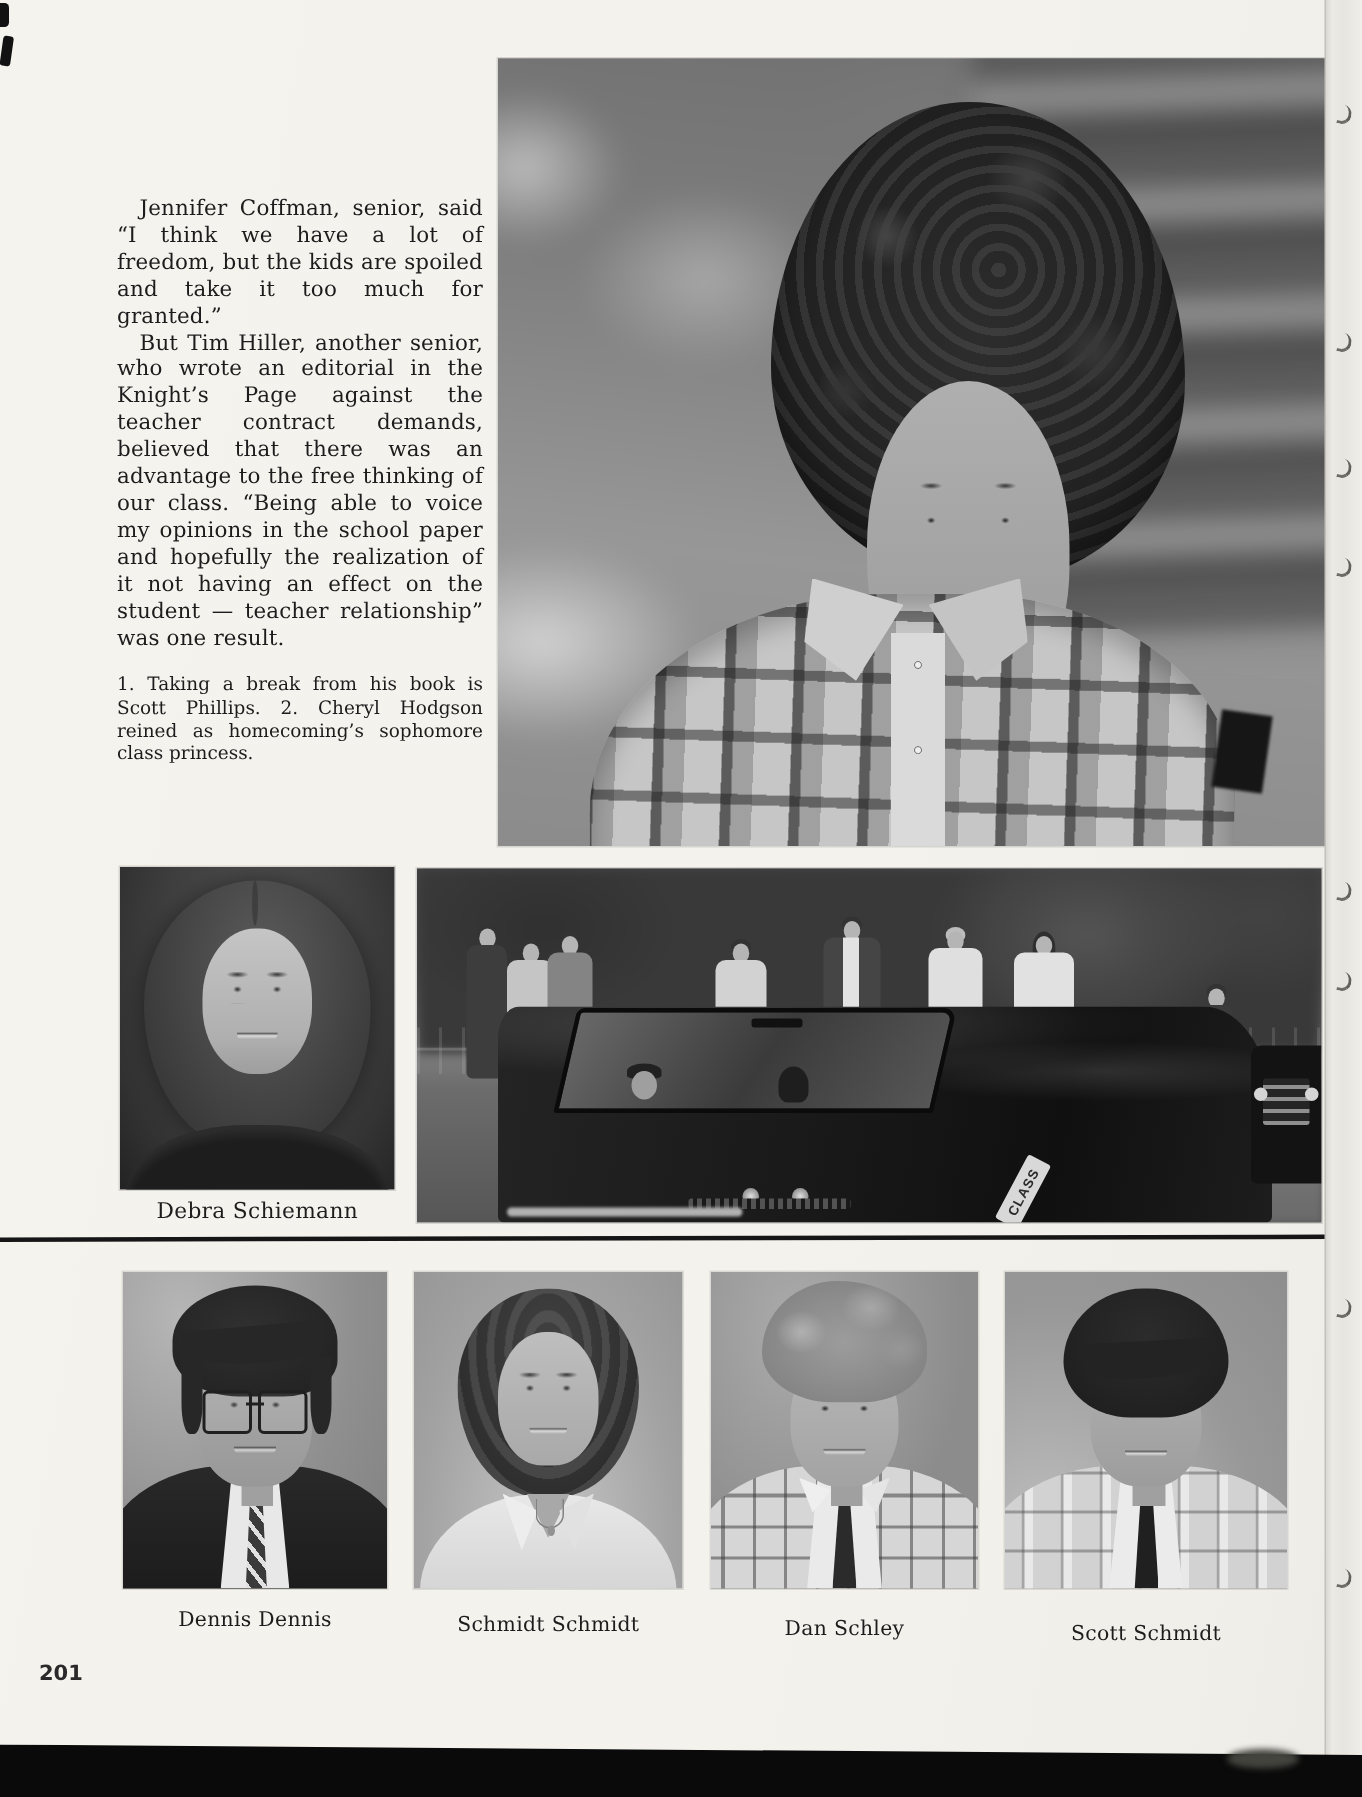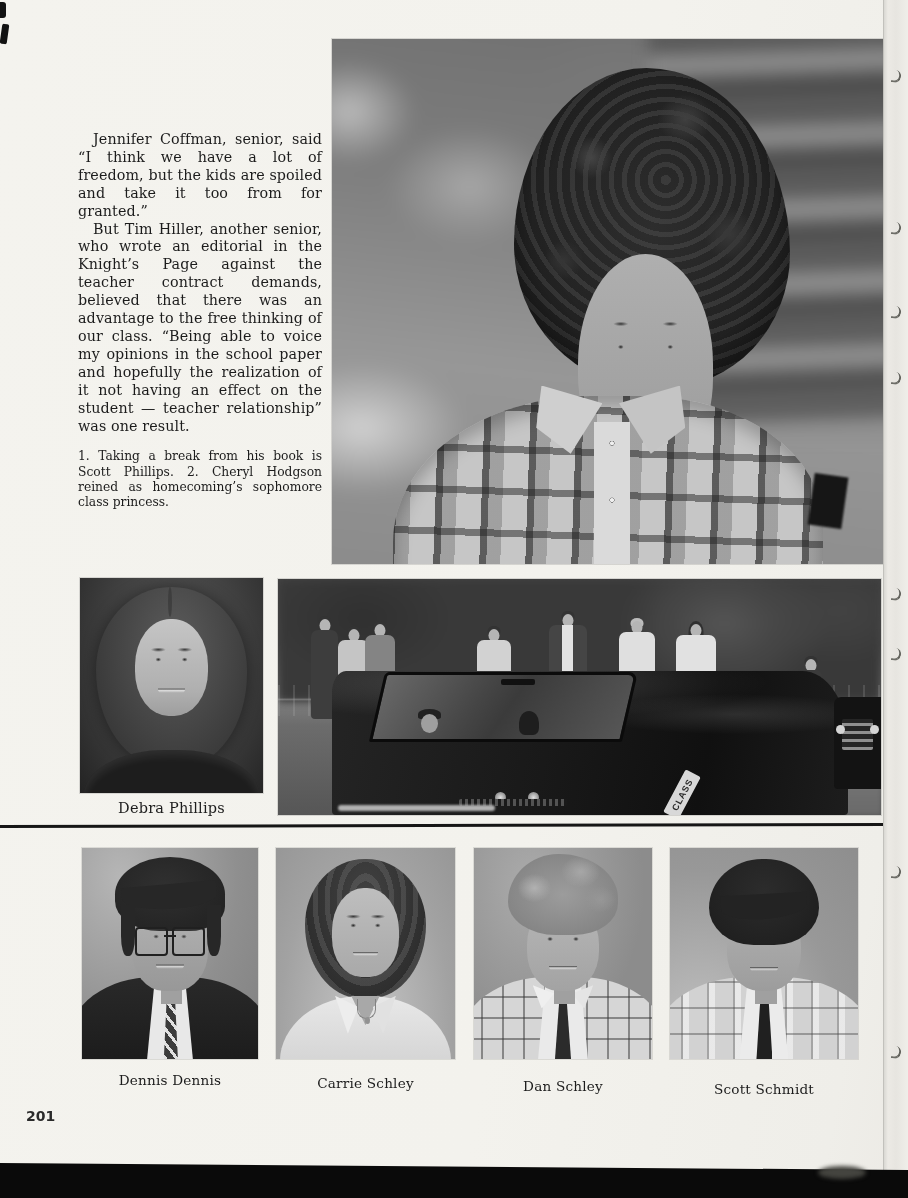--- a/index.html
+++ b/index.html
@@ -236,21 +236,21 @@
   #bottomband{position:absolute;left:0;top:1160px;width:908px;height:38px;background:#0a0a0a;
     clip-path:polygon(0 3px,100% 10px,100% 100%,0 100%);}
   #bottomnotch{position:absolute;left:818px;top:1166px;width:48px;height:13px;background:#44443f;border-radius:50%;filter:blur(2px);}
 </style>
 </head>
 <body>
 
 <div>
 
   <section class="article">
-    <p>Jennifer Coffman, senior, said “I think we have a lot of freedom, but the kids are spoiled and take it too from for granted.”</p>
+    <p>Jennifer Coffman, senior, said “I think we have a lot of freedom, but the kids are spoiled and take it too much for granted.”</p>
     <p>But Tim Hiller, another senior, who wrote an editorial in the Knight’s Page against the teacher contract demands, believed that there was an advantage to the free thinking of our class. “Being able to voice my opinions in the school paper and hopefully the realization of it not having an effect on the student — teacher relationship” was one result.</p>
     <p class="photo-caption">1. Taking a break from his book is Scott Phillips. 2. Cheryl Hodgson reined as homecoming’s sophomore class princess.</p>
   </section>
 
   <figure class="photo" id="scott">
     <div class="bg"></div>
     <div class="shelves"></div>
     <div class="hair"></div>
     <div class="face"></div>
     <div class="neck"></div>
@@ -260,21 +260,21 @@
     <div class="collar-r"></div>
     <div class="darkpatch"></div>
   </figure>
 
   <figure class="photo" id="debra">
     <div class="hair"></div>
     <div class="part"></div>
     <div class="face"></div>
     <div class="turtleneck"></div>
   </figure>
-  <div class="caption" id="debra-cap">Debra Phillips</div>
+  <div class="caption" id="debra-cap">Debra Schiemann</div>
 
   <figure class="photo" id="homecoming">
     <div class="trees"></div>
     <div class="fence"></div>
     <div class="grass"></div>
     <div class="fig f1">
         <div class="hairc"></div>
         <div class="head"></div>
         <div class="body"></div>
       </div>
@@ -378,21 +378,21 @@
     <div class="torso"></div>
     <div class="shirt"></div>
     <div class="tie"></div>
     <div class="neck"></div>
     <div class="face"></div>
     <div class="hair"></div>
     <div class="fringe"></div>
   </figure>
 
   <div class="row-cap" style="left:82px;top:1072px;width:176px;">Dennis Dennis</div>
-  <div class="row-cap" style="left:276px;top:1075px;width:179px;">Carrie Schley</div>
+  <div class="row-cap" style="left:276px;top:1075px;width:179px;">Schmidt Schmidt</div>
   <div class="row-cap" style="left:474px;top:1078px;width:178px;">Dan Schley</div>
   <div class="row-cap" style="left:670px;top:1081px;width:188px;">Scott Schmidt</div>
 
   <div id="pagenum">201</div>
 
   <div id="binding">
     <div class="stitch" style="top:70px;"></div>
     <div class="stitch" style="top:222px;"></div>
     <div class="stitch" style="top:306px;"></div>
     <div class="stitch" style="top:372px;"></div>

